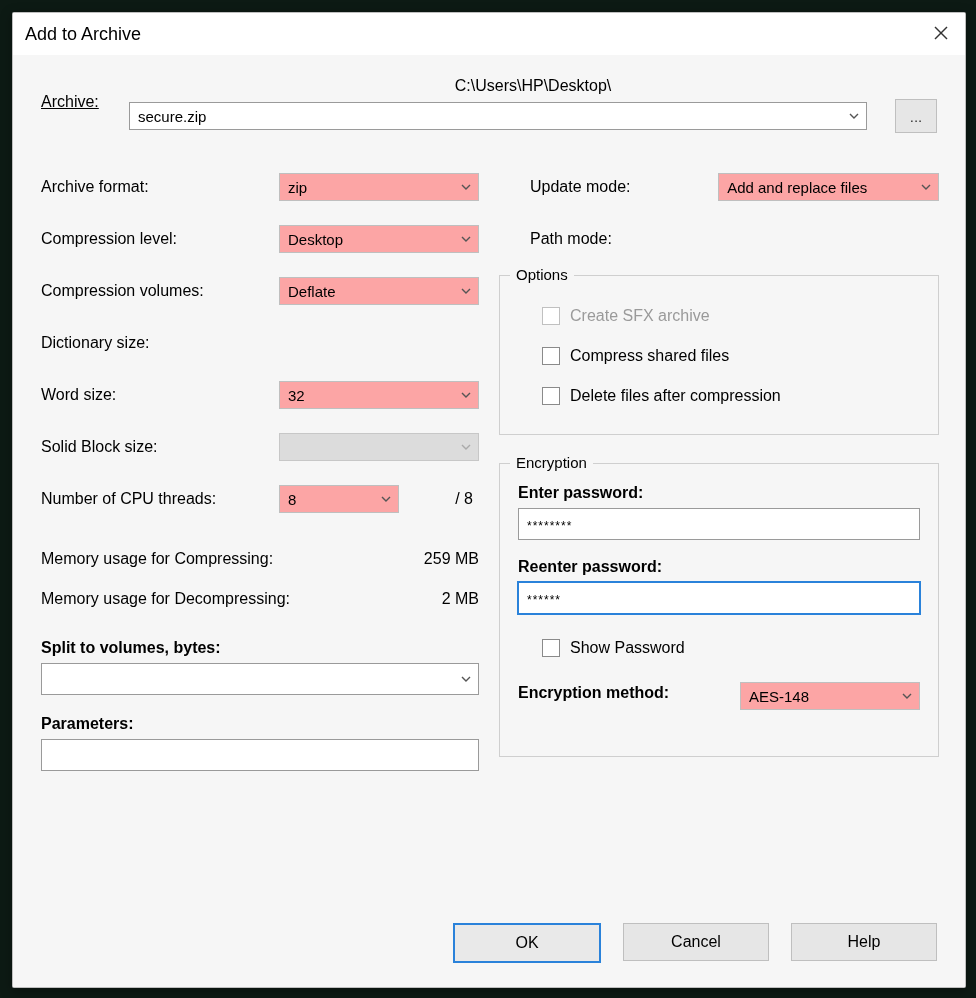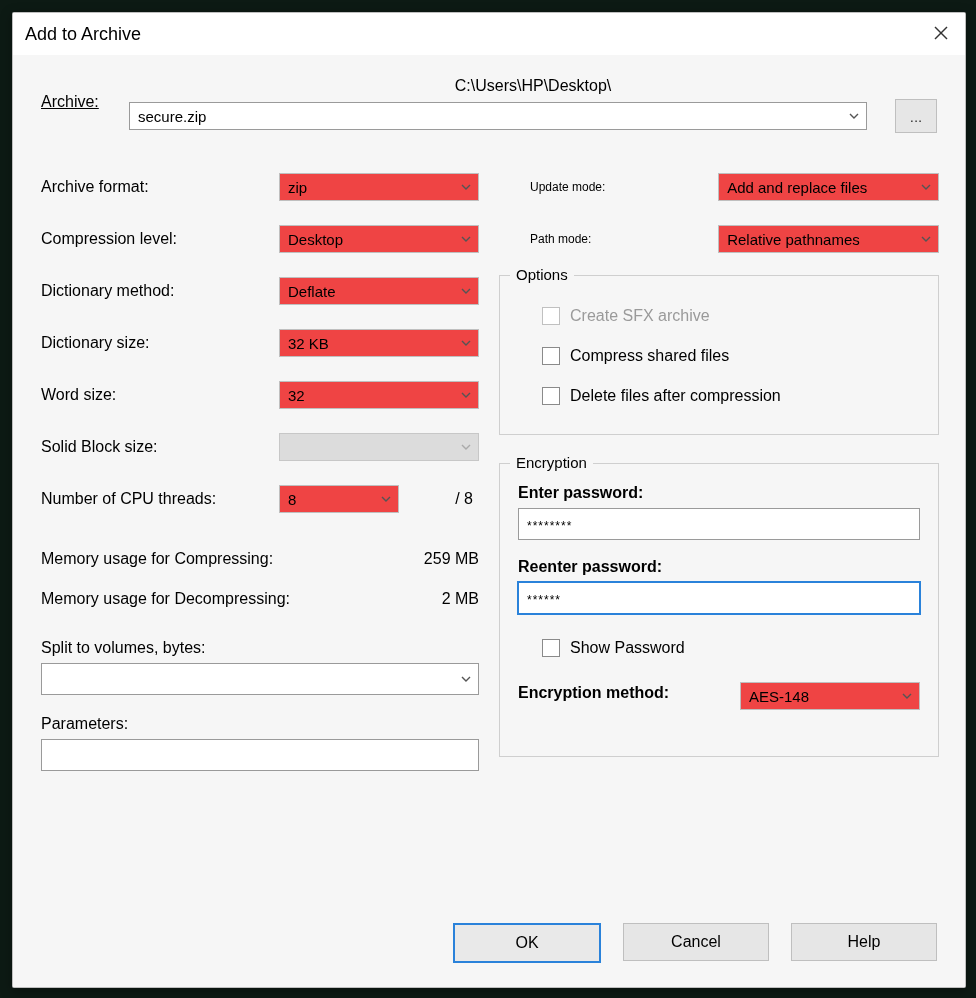--- a/index.html
+++ b/index.html
@@ -11,39 +11,39 @@
   .body{position:absolute;left:0;top:42px;right:0;bottom:0;background:#f6f6f6;}
   .content{display:flex;padding:22px 28px 0 28px;}
   .leftcol{width:460px;}
   .rightcol{width:440px;margin-left:20px;}
   .archive-row{display:flex;align-items:flex-start;margin-bottom:28px;}
   .archive-row .lab{width:88px;padding-top:16px;font-size:16px;text-decoration:underline;}
   .archive-row .acol{flex:1;}
   .pathlabel{font-size:16px;margin-bottom:4px;text-align:center;}
   .archive-line{display:flex;align-items:center;}
   .combo{position:relative;background:#fff;border:1px solid #9a9a9a;height:28px;display:flex;align-items:center;padding:0 24px 0 8px;font-size:15px;box-sizing:border-box;}
-  .combo.shade{background:#ef4444;border:1px solid #bfbfbf;}
+  .combo.shade{background:#fca5a5;border:1px solid #bfbfbf;}
   .combo .chev{position:absolute;right:6px;top:50%;transform:translateY(-50%);pointer-events:none;}
   .chev svg{width:12px;height:12px;display:block;}
   .archive-combo{flex:1;}
   .browse{margin-left:28px;width:40px;height:32px;background:#e6e6e6;border:1px solid #bfbfbf;display:flex;align-items:center;justify-content:center;color:#333;font-size:15px;cursor:pointer;}
   .row{display:flex;align-items:center;height:52px;}
   .row .lab{width:238px;font-size:16px;}
   .row .ctl{width:200px;}
   .row2{display:flex;align-items:center;height:52px;}
-  .row2 .lab{width:196px;font-size:12px;margin-left:31px;}
+  .row2 .lab{width:196px;font-size:16px;margin-left:31px;}
   .row2 .ctl{width:230px;}
   .threads{display:flex;align-items:center;}
   .threads .combo{width:120px;}
   .threads .of{margin-left:auto;margin-right:6px;width:66px;text-align:right;font-size:16px;}
   .memrow{display:flex;align-items:center;height:40px;font-size:16px;}
   .memrow .mlab{flex:1;}
   .memrow .mval{width:80px;text-align:right;}
   .fullrow{margin-top:20px;}
-  .fullrow .lab{font-size:16px;margin-bottom:6px;}
+  .fullrow .lab{font-size:16px;margin-bottom:6px;font-weight:bold;}
   .txt{width:100%;height:32px;border:1px solid #9a9a9a;background:#fff;padding:0 8px;font-size:15px;box-sizing:border-box;font-family:inherit;}
   .group{border:1px solid #cfcfcf;margin-top:10px;position:relative;padding:20px 18px 18px 18px;}
   .group .legend{position:absolute;top:-10px;left:10px;background:#f6f6f6;padding:0 6px;font-size:15px;}
   .chk{display:flex;align-items:center;height:40px;font-size:16px;margin-left:24px;}
   .chk .box{width:16px;height:16px;border:1px solid #8a8a8a;background:#fff;margin-right:10px;}
   .chk.disabled{color:#9a9a9a;}
   .chk.disabled .box{border-color:#c0c0c0;}
   .enc .lab{font-size:16px;margin-bottom:6px;font-weight:bold;}
   .pw{width:100%;height:32px;border:1px solid #9a9a9a;background:#fff;padding:4px 8px 0 8px;font-size:12px;letter-spacing:1px;box-sizing:border-box;font-family:inherit;}
   .pw.focused{border:1px solid #2a82da;outline:1px solid #2a82da;}
@@ -118,44 +118,34 @@
                     <span>Desktop</span>
                     <span class="chev">
                       <svg viewBox="0 0 12 12">
                         <polyline points="2,4 6,8 10,4" fill="none" stroke="#555" stroke-width="1.4"></polyline>
                       </svg>
                     </span>
                   </div>
                 </div>
             </div>
             <div class="row">
-              <div class="lab">Dictionary method:</div>
+              <div class="lab">Compression volumes:</div>
               <div class="ctl">
                   <div class="combo shade">
                     <span>Deflate</span>
                     <span class="chev">
                       <svg viewBox="0 0 12 12">
                         <polyline points="2,4 6,8 10,4" fill="none" stroke="#555" stroke-width="1.4"></polyline>
                       </svg>
                     </span>
                   </div>
                 </div>
             </div>
             <div class="row">
               <div class="lab">Dictionary size:</div>
-              <div class="ctl">
-                  <div class="combo shade">
-                    <span>32 KB</span>
-                    <span class="chev">
-                      <svg viewBox="0 0 12 12">
-                        <polyline points="2,4 6,8 10,4" fill="none" stroke="#555" stroke-width="1.4"></polyline>
-                      </svg>
-                    </span>
-                  </div>
-                </div>
             </div>
             <div class="row">
               <div class="lab">Word size:</div>
               <div class="ctl">
                   <div class="combo shade">
                     <span>32</span>
                     <span class="chev">
                       <svg viewBox="0 0 12 12">
                         <polyline points="2,4 6,8 10,4" fill="none" stroke="#555" stroke-width="1.4"></polyline>
                       </svg>
@@ -225,30 +215,20 @@
                     <span class="chev">
                       <svg viewBox="0 0 12 12">
                         <polyline points="2,4 6,8 10,4" fill="none" stroke="#555" stroke-width="1.4"></polyline>
                       </svg>
                     </span>
                   </div>
                 </div>
             </div>
             <div class="row2">
               <div class="lab">Path mode:</div>
-              <div class="ctl">
-                  <div class="combo shade">
-                    <span>Relative pathnames</span>
-                    <span class="chev">
-                      <svg viewBox="0 0 12 12">
-                        <polyline points="2,4 6,8 10,4" fill="none" stroke="#555" stroke-width="1.4"></polyline>
-                      </svg>
-                    </span>
-                  </div>
-                </div>
             </div>
 
             <div class="group">
               <div class="legend">Options</div>
               <div class="chk disabled">
                 <span class="box"></span>
                 <span>Create SFX archive</span>
               </div>
               <div class="chk">
                 <span class="box"></span>

